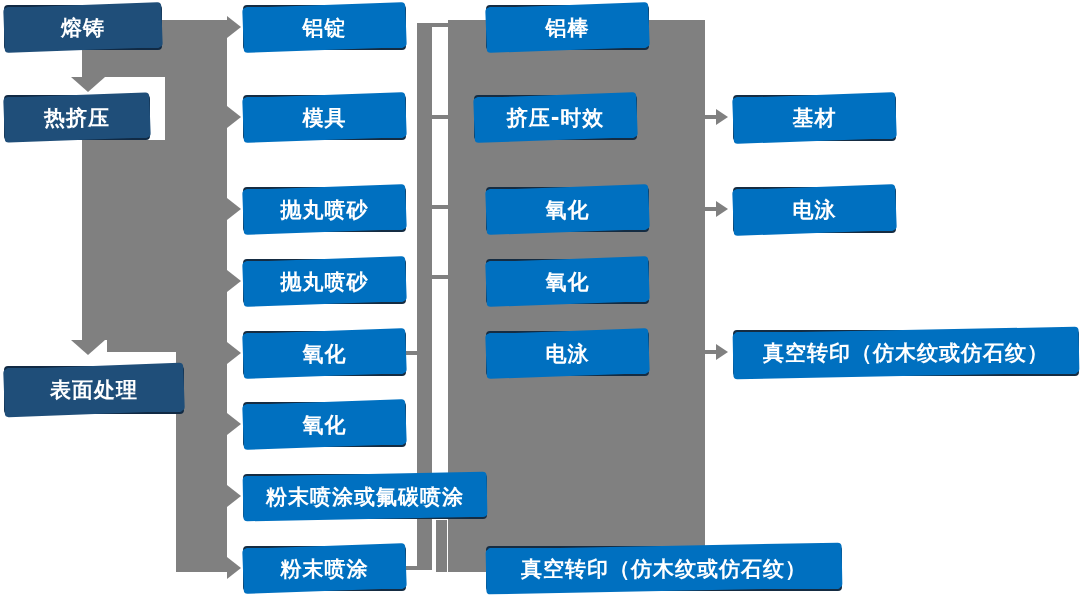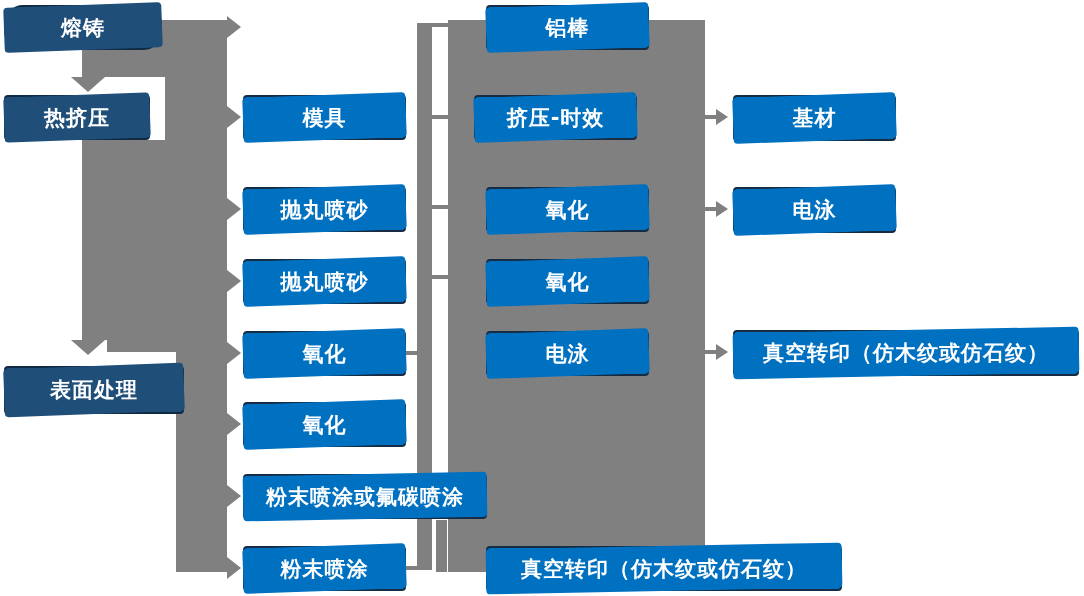--- a/index.html
+++ b/index.html
@@ -74,24 +74,25 @@
 
   <div class="gray" style="left:448px;top:20px;width:257px;height:552px;"></div>
 
   <div class="gray" style="left:705px;top:115px;width:12px;height:4px;"></div>
   <div class="tri right small" style="left:716px;top:109px;"></div>
   <div class="gray" style="left:705px;top:207px;width:12px;height:4px;"></div>
   <div class="tri right small" style="left:716px;top:201px;"></div>
   <div class="gray" style="left:705px;top:350px;width:12px;height:4px;"></div>
   <div class="tri right small" style="left:716px;top:344px;"></div>
 
-  <div class="node dark" style="left:4px;top:5px;width:158px;border-radius:19px;">熔铸</div>
+  <div class="node dark" style="left:4px;top:5px;width:158px;">熔铸</div>
   <div class="node dark" style="left:4px;top:95px;width:146px;">热挤压</div>
   <div class="node dark" style="left:4px;top:366px;width:180px;height:48px;">表面处理</div>
 
+  <div class="node blue" style="left:243px;top:5px;">铝锭</div>
   <div class="node blue" style="left:243px;top:95px;">模具</div>
   <div class="node blue" style="left:243px;top:187px;">抛丸喷砂</div>
   <div class="node blue" style="left:243px;top:259px;">抛丸喷砂</div>
   <div class="node blue" style="left:243px;top:331px;">氧化</div>
   <div class="node blue" style="left:243px;top:402px;">氧化</div>
   <div class="node blue wide" style="left:243px;top:474px;width:244px;font-family:Liberation Mono, monospace;">粉末喷涂或氟碳喷涂</div>
   <div class="node blue" style="left:243px;top:546px;">粉末喷涂</div>
 
   <div class="node blue" style="left:486px;top:5px;">铝棒</div>
   <div class="node blue" style="left:474px;top:95px;">挤压-时效</div>

